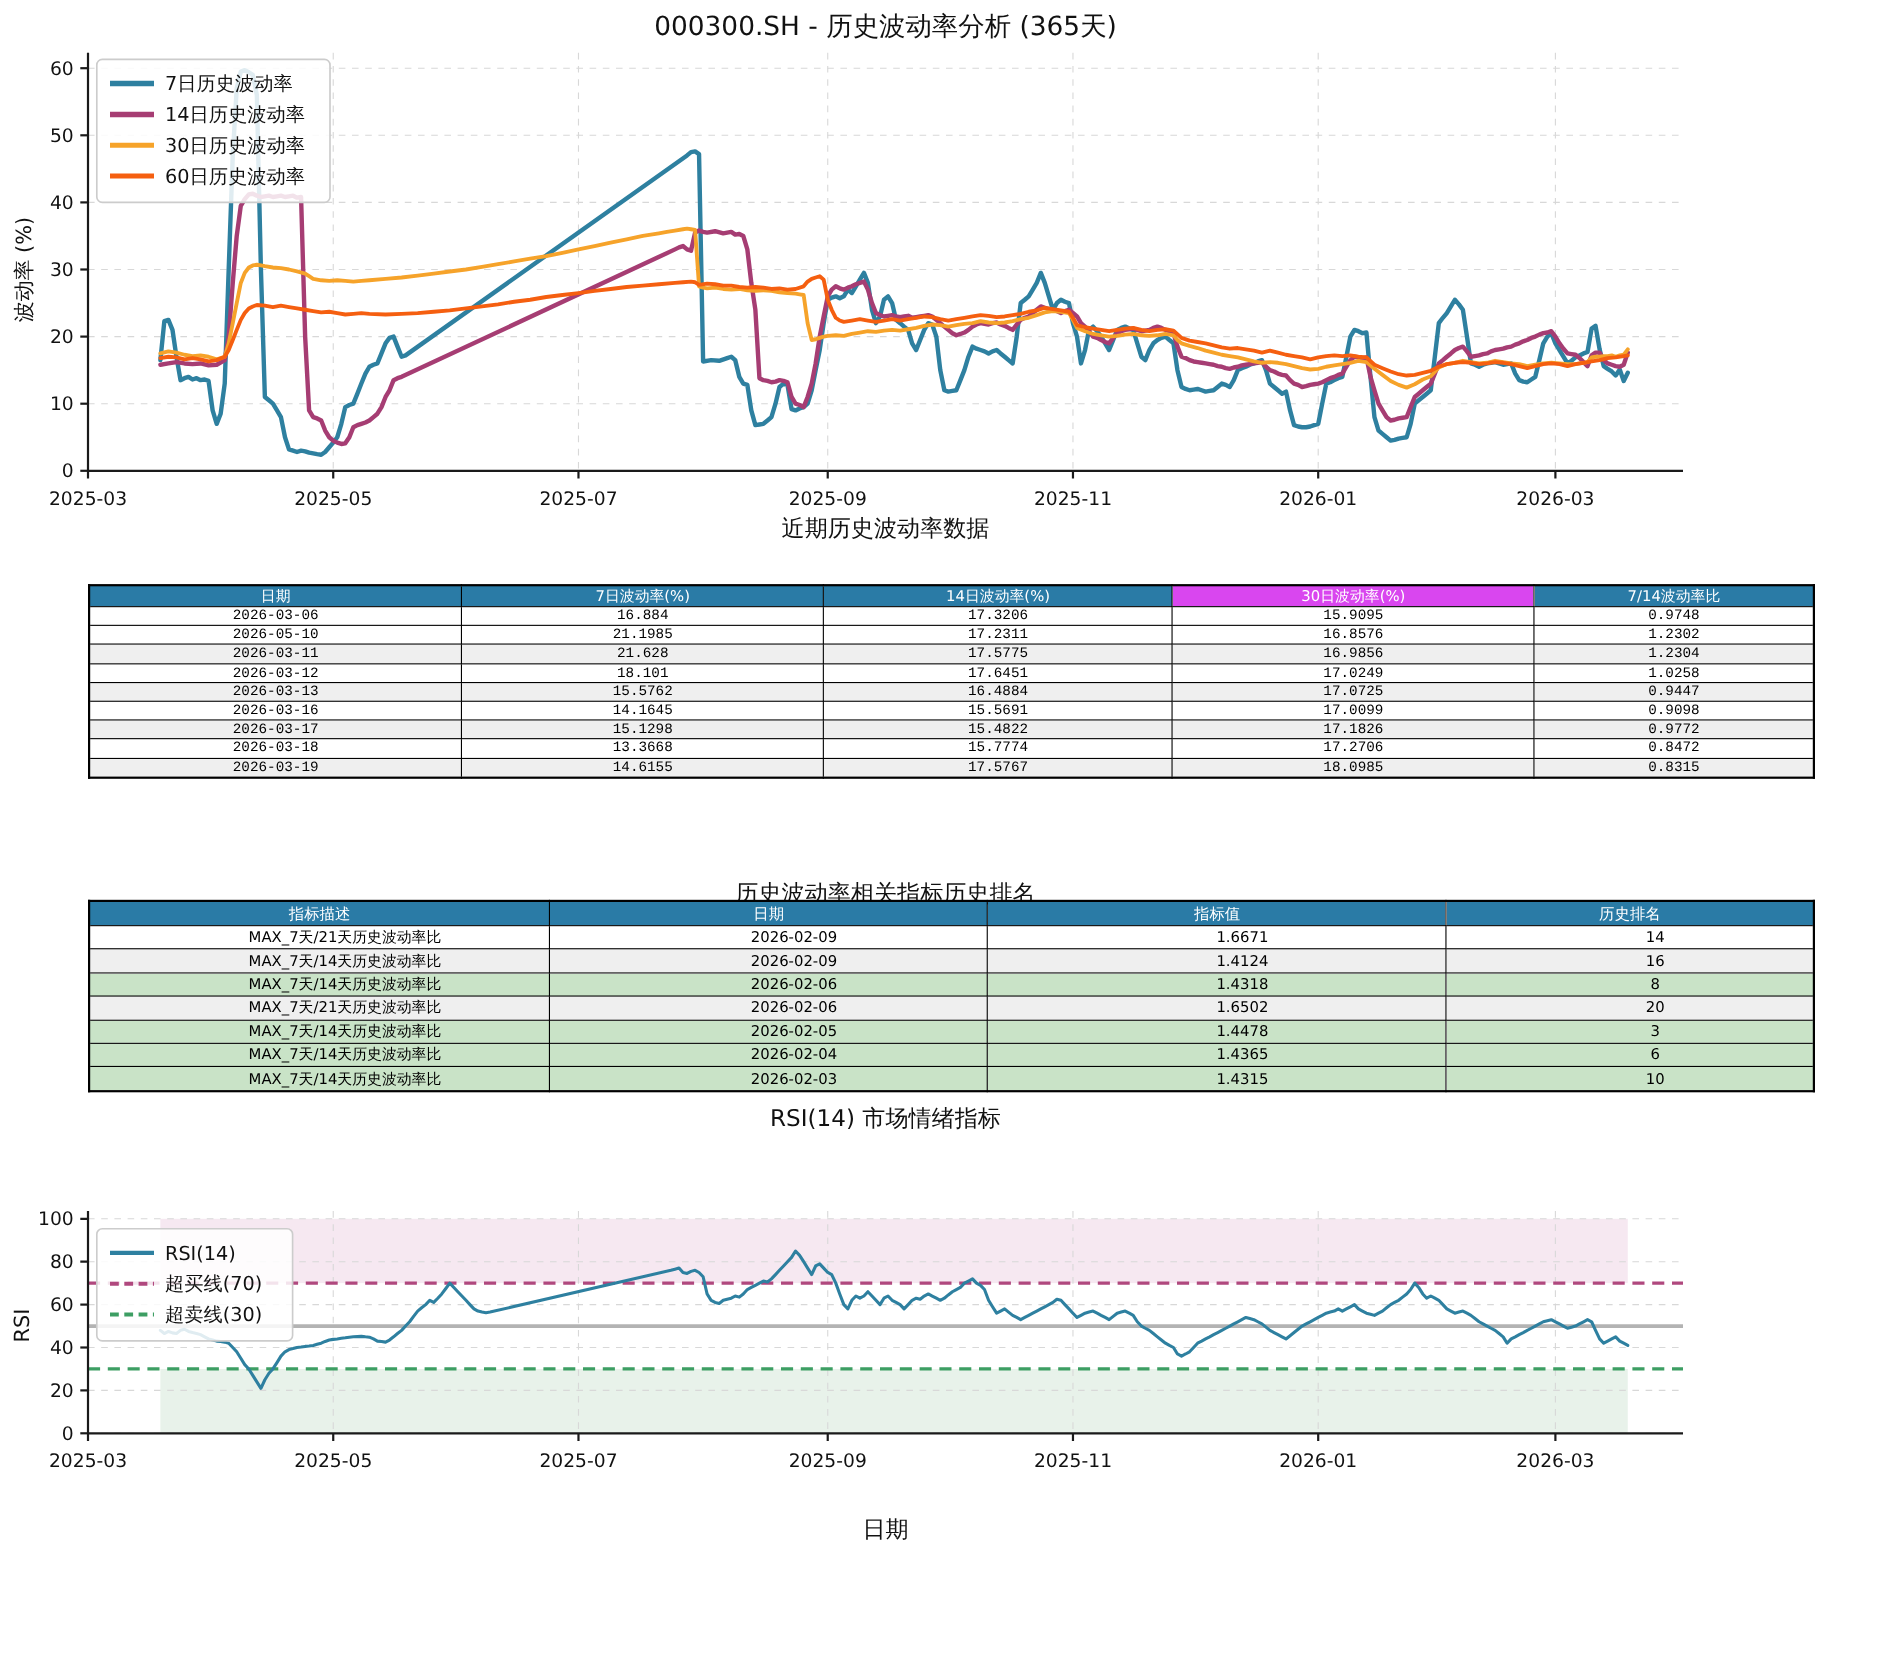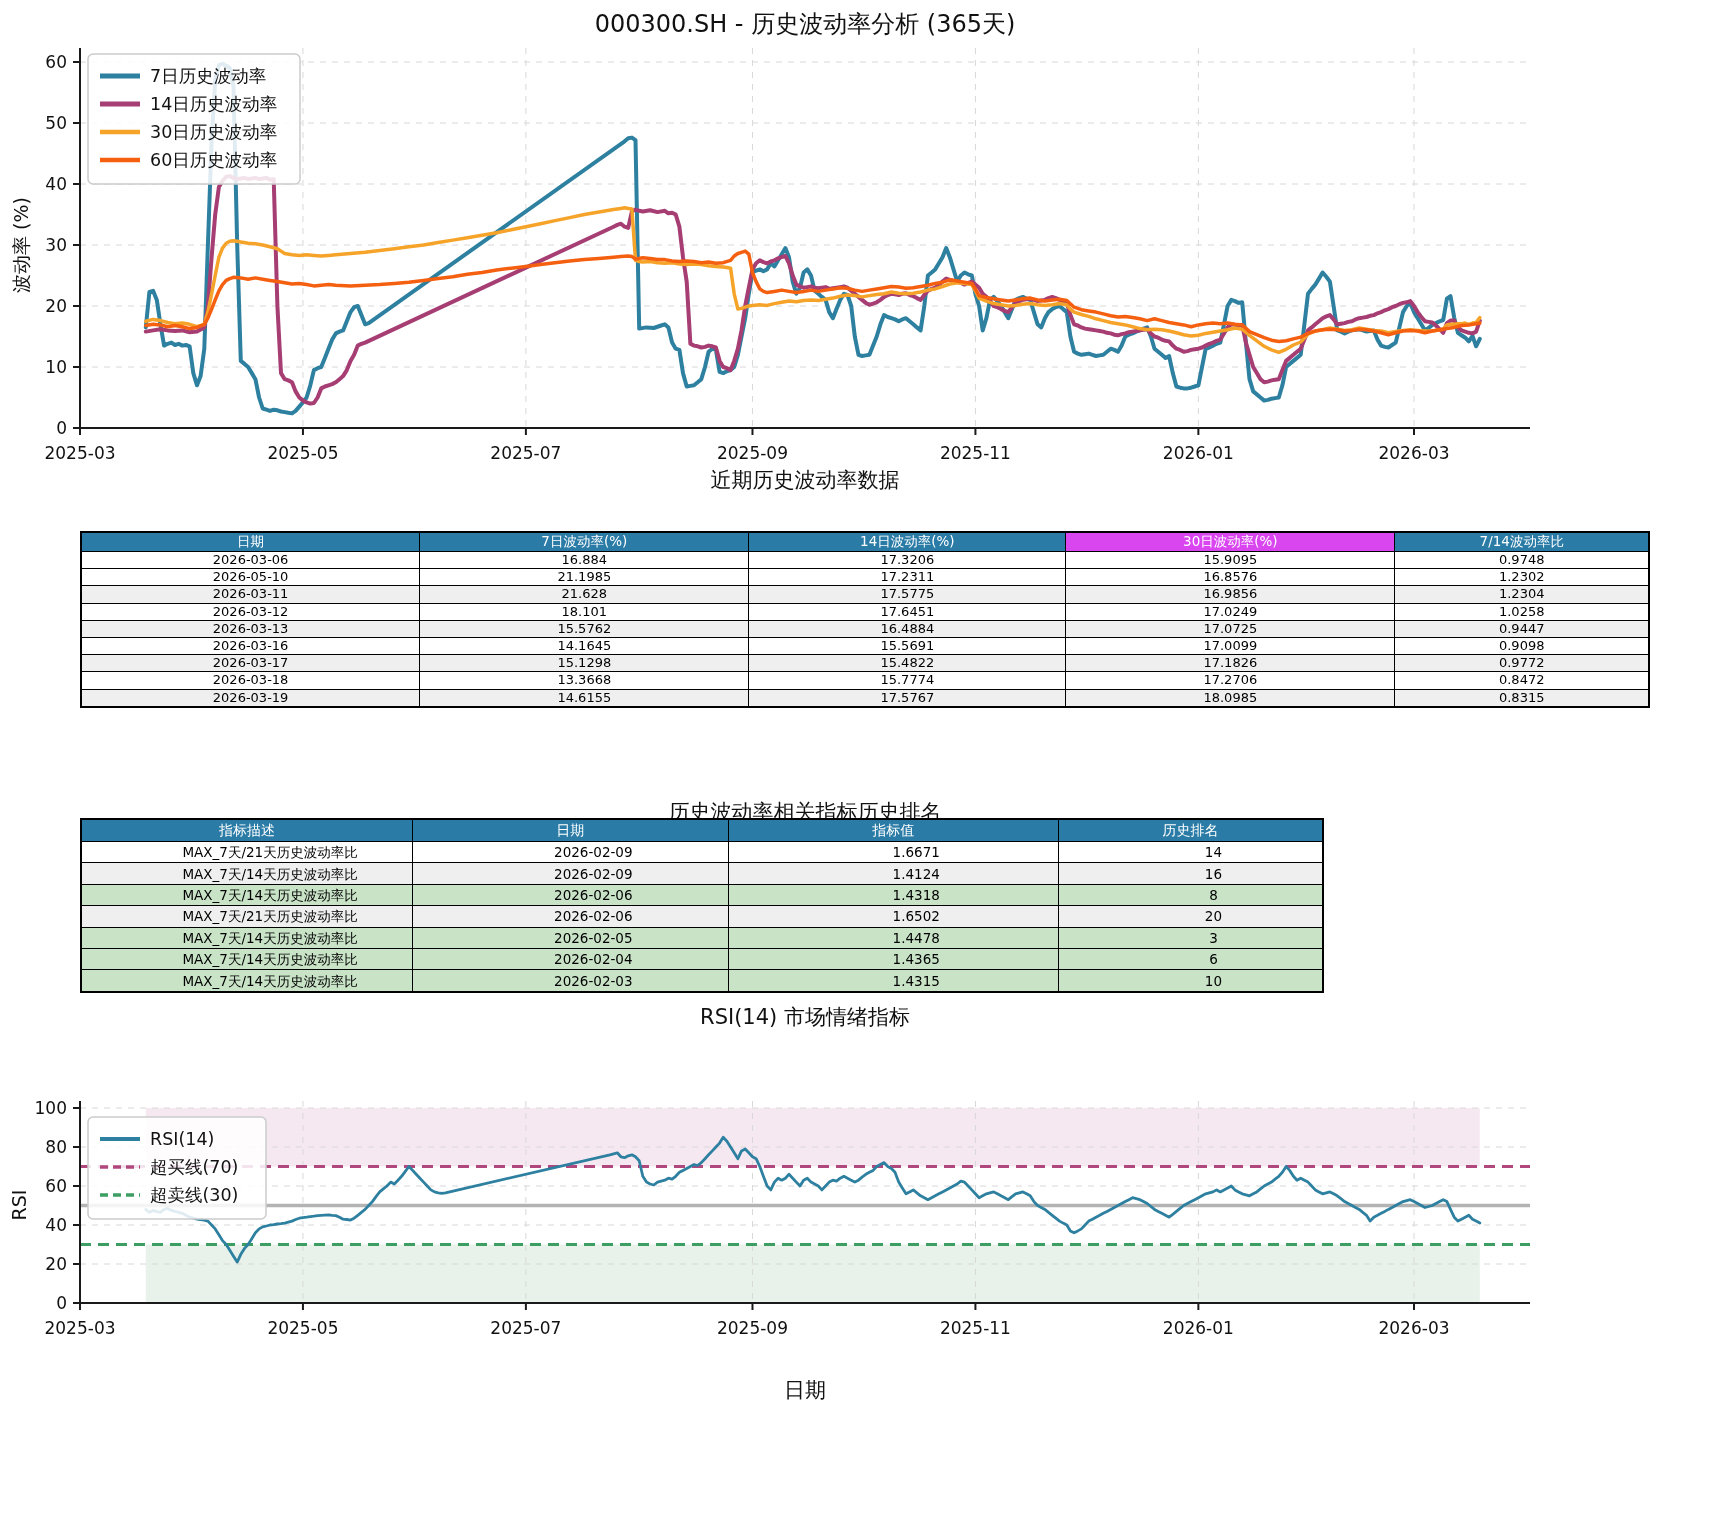--- a/index.html
+++ b/index.html
@@ -7,22 +7,22 @@
        font-family:"DejaVu Sans","Liberation Sans",sans-serif;color:#000;}
   .abs{position:absolute;}
   svg text{font-family:"DejaVu Sans","Liberation Sans",sans-serif;fill:#111;}
   .heading{left:80px;width:1450px;text-align:center;font-size:21px;color:#111;}
   table{border-collapse:collapse;table-layout:fixed;width:100%;border:2px solid #000;}
   th,td{border:1.5px solid #000;text-align:center;padding:0;margin:0;
         overflow:hidden;white-space:nowrap;font-weight:normal;}
   th{color:#fff;}
   #table1-wrap{left:80px;top:531px;width:1570px;}
   #table1 th{height:16.5px;font-size:13.5px;}
-  #table1 td{height:16.2px;font-size:13px;line-height:16px;}
-  #table2-wrap{left:80px;top:818px;width:1244px;}
+  #table1 td{height:16.2px;font-size:13px;line-height:16px;font-family:Liberation Mono, monospace;}
+  #table2-wrap{left:80px;top:818px;width:1570px;}
   #table2 th{height:21px;font-size:14px;}
   #table2 td{height:20.4px;font-size:13.5px;line-height:20px;padding-left:46px;}
   tr.alt td{background:#efefef;}
   tr.green td{background:#c9e3c7;}
 </style>
 </head>
 <body>
 
 <svg id="vol-svg" class="abs" style="left:0;top:0" width="1729" height="500" viewBox="0 0 1729 500">
   <g id="vol-plot">

